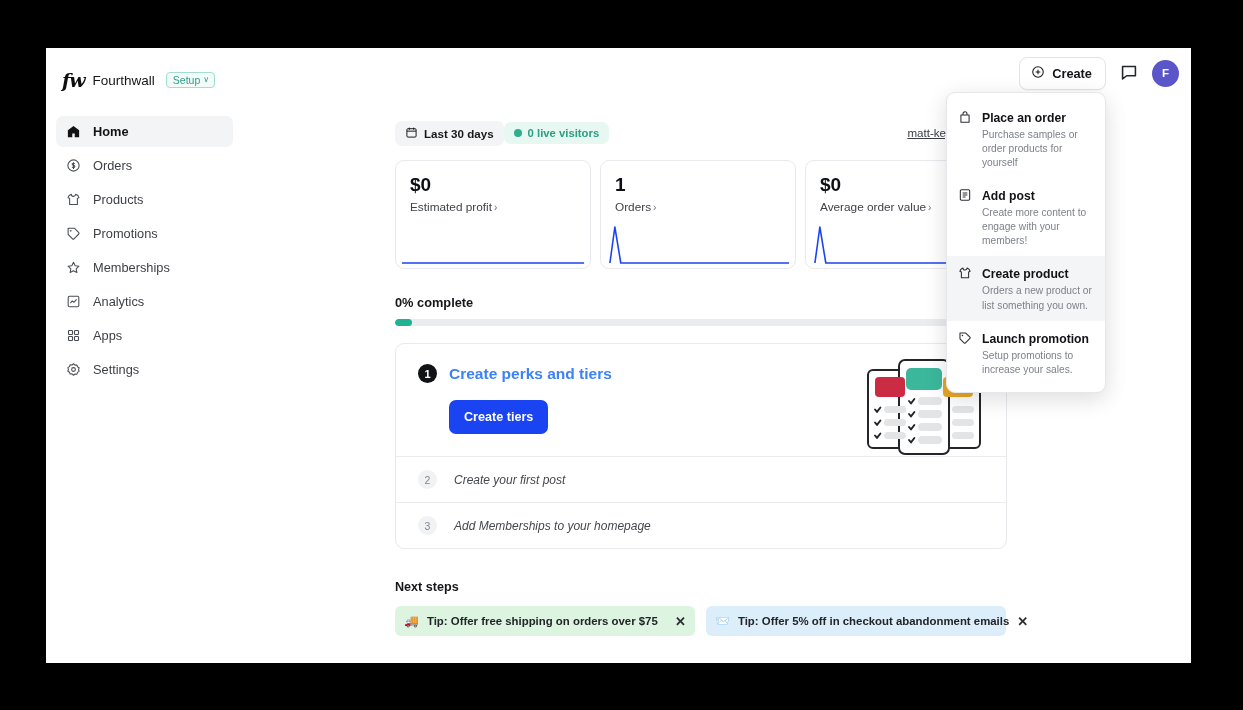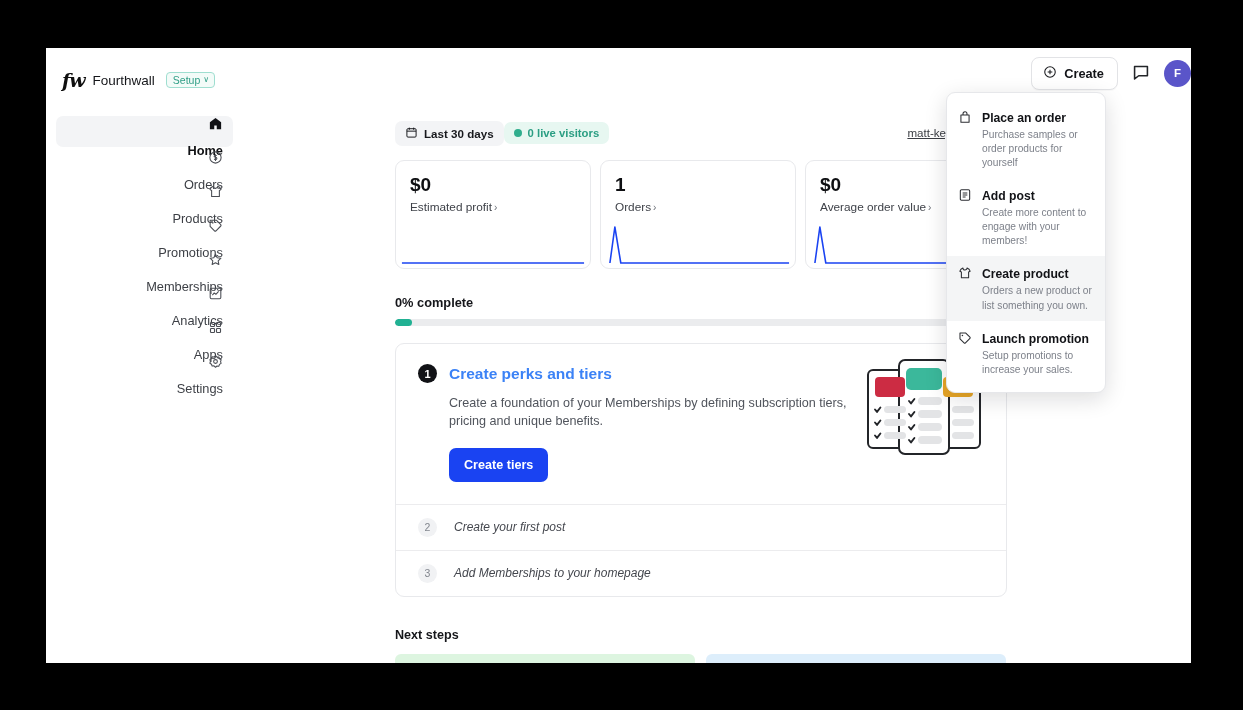--- a/index.html
+++ b/index.html
@@ -38,37 +38,36 @@
     display: inline-flex; align-items: center; gap: 3px;
     border: 1px solid #9fded0; border-radius: 4px;
     background: #f3fbf8; color: #2f9e86;
     font-size: 10.5px; padding: 2px 5px 2px 6px; line-height: 1;
     margin-left: 3px;
   }
   .live-badge .chev { font-size: 8px; }
 
   .nav { margin-top: 18px; padding: 0 10px; }
   .nav-item {
-    display: flex; align-items: flex-end; gap: 12px;
+    display: flex; align-items: center; gap: 12px;
     height: 31px; padding: 0 10px; border-radius: 7px;
     font-size: 12.8px; color: #3c3f45; cursor: pointer;
     margin-bottom: 0px;
-    flex-direction: column;
   }
   .nav-item + .nav-item { margin-top: 3px; }
   .nav-item.active { background: #f3f4f6; color: #111215; font-weight: 600; }
   .nav-ico { width: 15px; height: 15px; display:block; flex: 0 0 15px; }
   .nav-ico svg { display:block; }
 
   
   .topbar {
     position: absolute; left: 197px; top: 0;
     width: 948px; height: 50px;
     display: flex; align-items: center; justify-content: flex-end;
-    gap: 12px;
+    padding-right: 12px; gap: 12px;
   }
   .create-btn {
     display: inline-flex; align-items: center; gap: 7px;
     border: 1px solid #e2e3e6; border-radius: 8px;
     background: #fff; padding: 7px 13px 7px 11px;
     font-size: 12.8px; font-weight: 700; color: #121317; cursor: pointer;
     box-shadow: 0 1px 1px rgba(0,0,0,.03);
   }
   .chat-btn { width: 22px; height: 22px; cursor: pointer; display:block; }
   .avatar {
@@ -354,21 +353,20 @@
     <div class="progress-track">
       <div class="progress-fill" id="progress-fill" style="width: 17px; background: rgb(33, 177, 147);"></div>
     </div>
 
     <section class="checklist">
       <div class="step-main">
         <div class="step-title-row">
           <span class="badge-num">1</span>
           <span class="step-title">Create perks and tiers</span>
         </div>
-        <p class="step-desc">Create a foundation of your Memberships by defining subscription tiers, pricing and unique benefits.</p>
         <button class="btn-primary">Create tiers</button>
 
         <div class="cards-art">
           <svg width="128" height="105" viewBox="0 0 128 105">
             <g stroke="#232529" stroke-width="2" fill="#ffffff" stroke-linejoin="round">
               <rect x="8" y="14" width="44" height="78" rx="5"></rect>
               <rect x="76" y="14" width="44" height="78" rx="5"></rect>
               <rect x="39" y="4" width="50" height="94" rx="6"></rect>
             </g>
             <rect x="15" y="21" width="30" height="20" rx="4" fill="#cc2c43"></rect>

